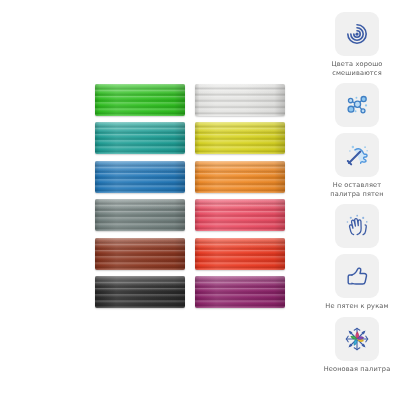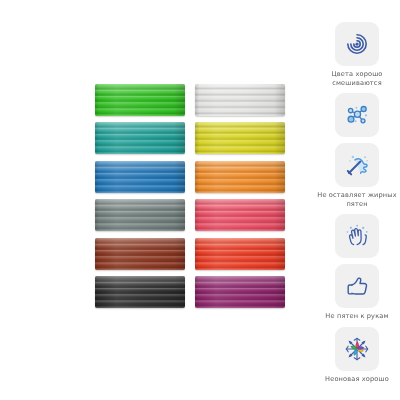--- a/index.html
+++ b/index.html
@@ -93,21 +93,21 @@
   #feature-rail {
     position: absolute;
     right: 0;
     top: 0;
     width: 86px;
     height: 400px;
     background: #ffffff;
     display: flex;
     flex-direction: column;
     align-items: center;
-    padding-top: 22px;
+    padding-top: 12px;
     box-sizing: border-box;
   }
 
   .feature {
     width: 80px;
     display: flex;
     flex-direction: column;
     align-items: center;
     margin-bottom: 6px;
   }
@@ -235,21 +235,21 @@
         <svg width="30" height="30" viewBox="0 0 32 32" fill="none" stroke="#4f96dd" stroke-width="1.5" stroke-linecap="round">
     <path d="M13.8 10.6c2.6-1.7 5.6-1.3 7.3.5 1.6 1.7 1.3 3.3 2.6 3.9 1.4.6 2.4-.3 2.9.9.5 1.2-.6 2.3-2 2.3-1.5 0-1.9 1.1-1.3 2 .7 1 2.2.7 2.3 1.9.1 1.2-1.6 1.9-3.2 1.3-1.6-.6-2.6.3-2.5 1.4" fill="#cfe6f8" stroke="#4f96dd"></path>
     <path d="M7.4 24.6 19.6 12.2" stroke="#3b5ba5" stroke-width="2.1"></path>
     <path d="M6.2 22.4l3.6 3.6" stroke="#3b5ba5" stroke-width="2.1"></path>
     <circle cx="11.6" cy="7.4" r="1.3" fill="#9ccbee" stroke="none"></circle>
     <circle cx="24.6" cy="7.6" r="1" fill="#9ccbee" stroke="none"></circle>
     <circle cx="26.8" cy="11.4" r=".8" fill="#9ccbee" stroke="none"></circle>
     <circle cx="8.4" cy="11.6" r=".8" fill="#9ccbee" stroke="none"></circle>
   </svg>
       </div>
-      <div class="feature-caption">Не оставляет жирных пятен</div>
+      <div class="feature-caption">Не оставляет палитра пятен</div>
     </div>
     <div class="feature">
       <div class="feature-icon-tile">
         <svg width="30" height="30" viewBox="0 0 32 32" fill="none" stroke="#3b5ba5" stroke-width="1.35" stroke-linecap="round" stroke-linejoin="round">
     <path d="M12.4 25.2c-1.6-.4-2.6-1.7-3-3.3l-1.3-5c-.25-1 .3-1.8 1.1-2 .8-.2 1.5.3 1.8 1.2l.7 2.3-1.5-6.6c-.2-1 .3-1.8 1.1-2 .85-.2 1.55.35 1.8 1.3l1.2 5-.8-6.1c-.12-1 .45-1.75 1.3-1.85.85-.1 1.5.5 1.65 1.45l.9 6-.1-4.5c0-1 .6-1.65 1.45-1.65.85 0 1.45.65 1.5 1.6l.2 7.6c.06 3.4-1.5 5.7-4.3 6.5"></path>
     <path d="M22.5 25.3c1.5-.55 2.4-1.9 2.6-3.5l.8-5.1c.16-1-.45-1.75-1.25-1.9"></path>
     <circle cx="9.4" cy="7.2" r="1.15" fill="#8fb4e0" stroke="none"></circle>
     <circle cx="16.2" cy="5" r=".95" fill="#8fb4e0" stroke="none"></circle>
     <circle cx="22.6" cy="7.4" r="1.15" fill="#8fb4e0" stroke="none"></circle>
     <circle cx="26.4" cy="11.6" r=".85" fill="#8fb4e0" stroke="none"></circle>
@@ -272,15 +272,15 @@
     <path d="M16 16 16 4.6M16 16 27.4 16M16 16 16 27.4M16 16 4.6 16M16 16 24 8M16 16 24 24M16 16 8 24M16 16 8 8"></path>
     <path d="M13 6.6 16 4.6 19 6.6M25.4 13l2 3-2 3M19 25.4 16 27.4 13 25.4M6.6 19l-2-3 2-3"></path>
     <path d="M21.6 9 24 8l-1 2.4M23 21.6 24 24l-2.4-1M10.4 23 8 24l1-2.4M9 10.4 8 8l2.4 1"></path>
     <path d="M16 15.6c-1.4-2.2-1.1-5.1.4-6.8 1.2 1.9 1.4 4.6.4 6.8z" fill="#e0457a" stroke="#c03a68"></path>
     <path d="M16.2 16.2c2.4-1 5.1-.1 6.4 1.7-2 .9-4.7.6-6.4-1.7z" fill="#f0c93a" stroke="#d3ae28"></path>
     <path d="M15.6 16.4c.6 2.5-.6 5-2.5 5.9-.5-2.1.3-4.7 2.5-5.9z" fill="#3ab3e0" stroke="#2f96bd"></path>
     <path d="M15.5 15.8c-2.4.6-4.8-.6-5.7-2.4 2-.6 4.6.2 5.7 2.4z" fill="#44b85c" stroke="#379a4b"></path>
     <path d="M16.6 15.4c1.9-1.7 4.7-1.8 6.3-.6-1.6 1.4-4.2 1.8-6.3.6z" fill="#8c4fc0" stroke="#7340a1"></path>
   </svg>
       </div>
-      <div class="feature-caption">Неоновая хорошо</div>
+      <div class="feature-caption">Неоновая палитра</div>
     </div>
   </div>
 
 </body></html>

